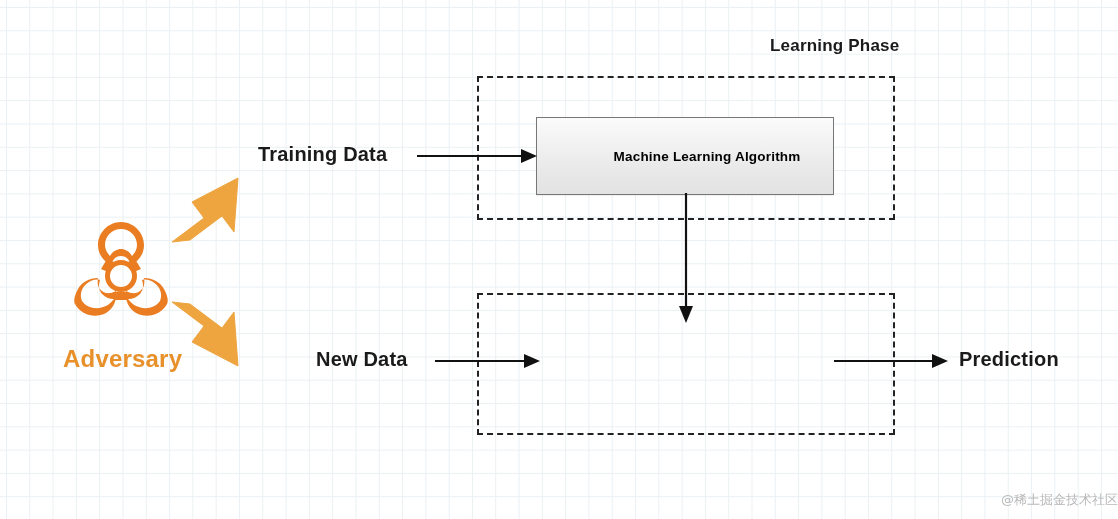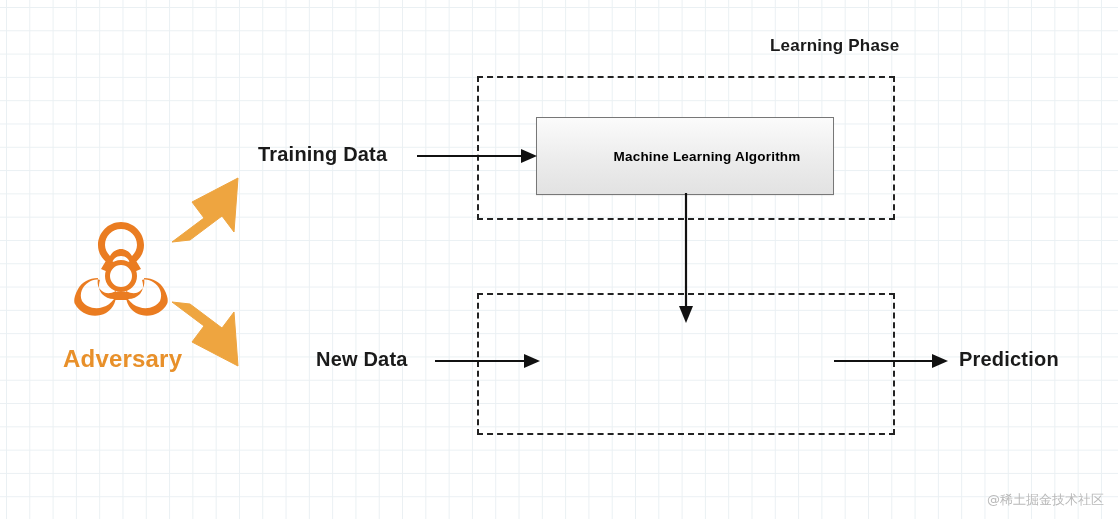--- a/index.html
+++ b/index.html
@@ -60,21 +60,21 @@
     align-items: center;
     justify-content: center;
     box-shadow: 0 1px 1px rgba(0,0,0,0.06);
   }
   .arrow-svg {
     position: absolute;
     overflow: visible;
   }
   .watermark {
     position: absolute;
-    right: 14px;
+    right: 0;
     bottom: 10px;
     font-size: 13px;
     color: #b9b9b9;
     font-family: "DejaVu Sans", sans-serif;
     white-space: nowrap;
   }
   .hazard {
     position: absolute;
   }
 </style>

